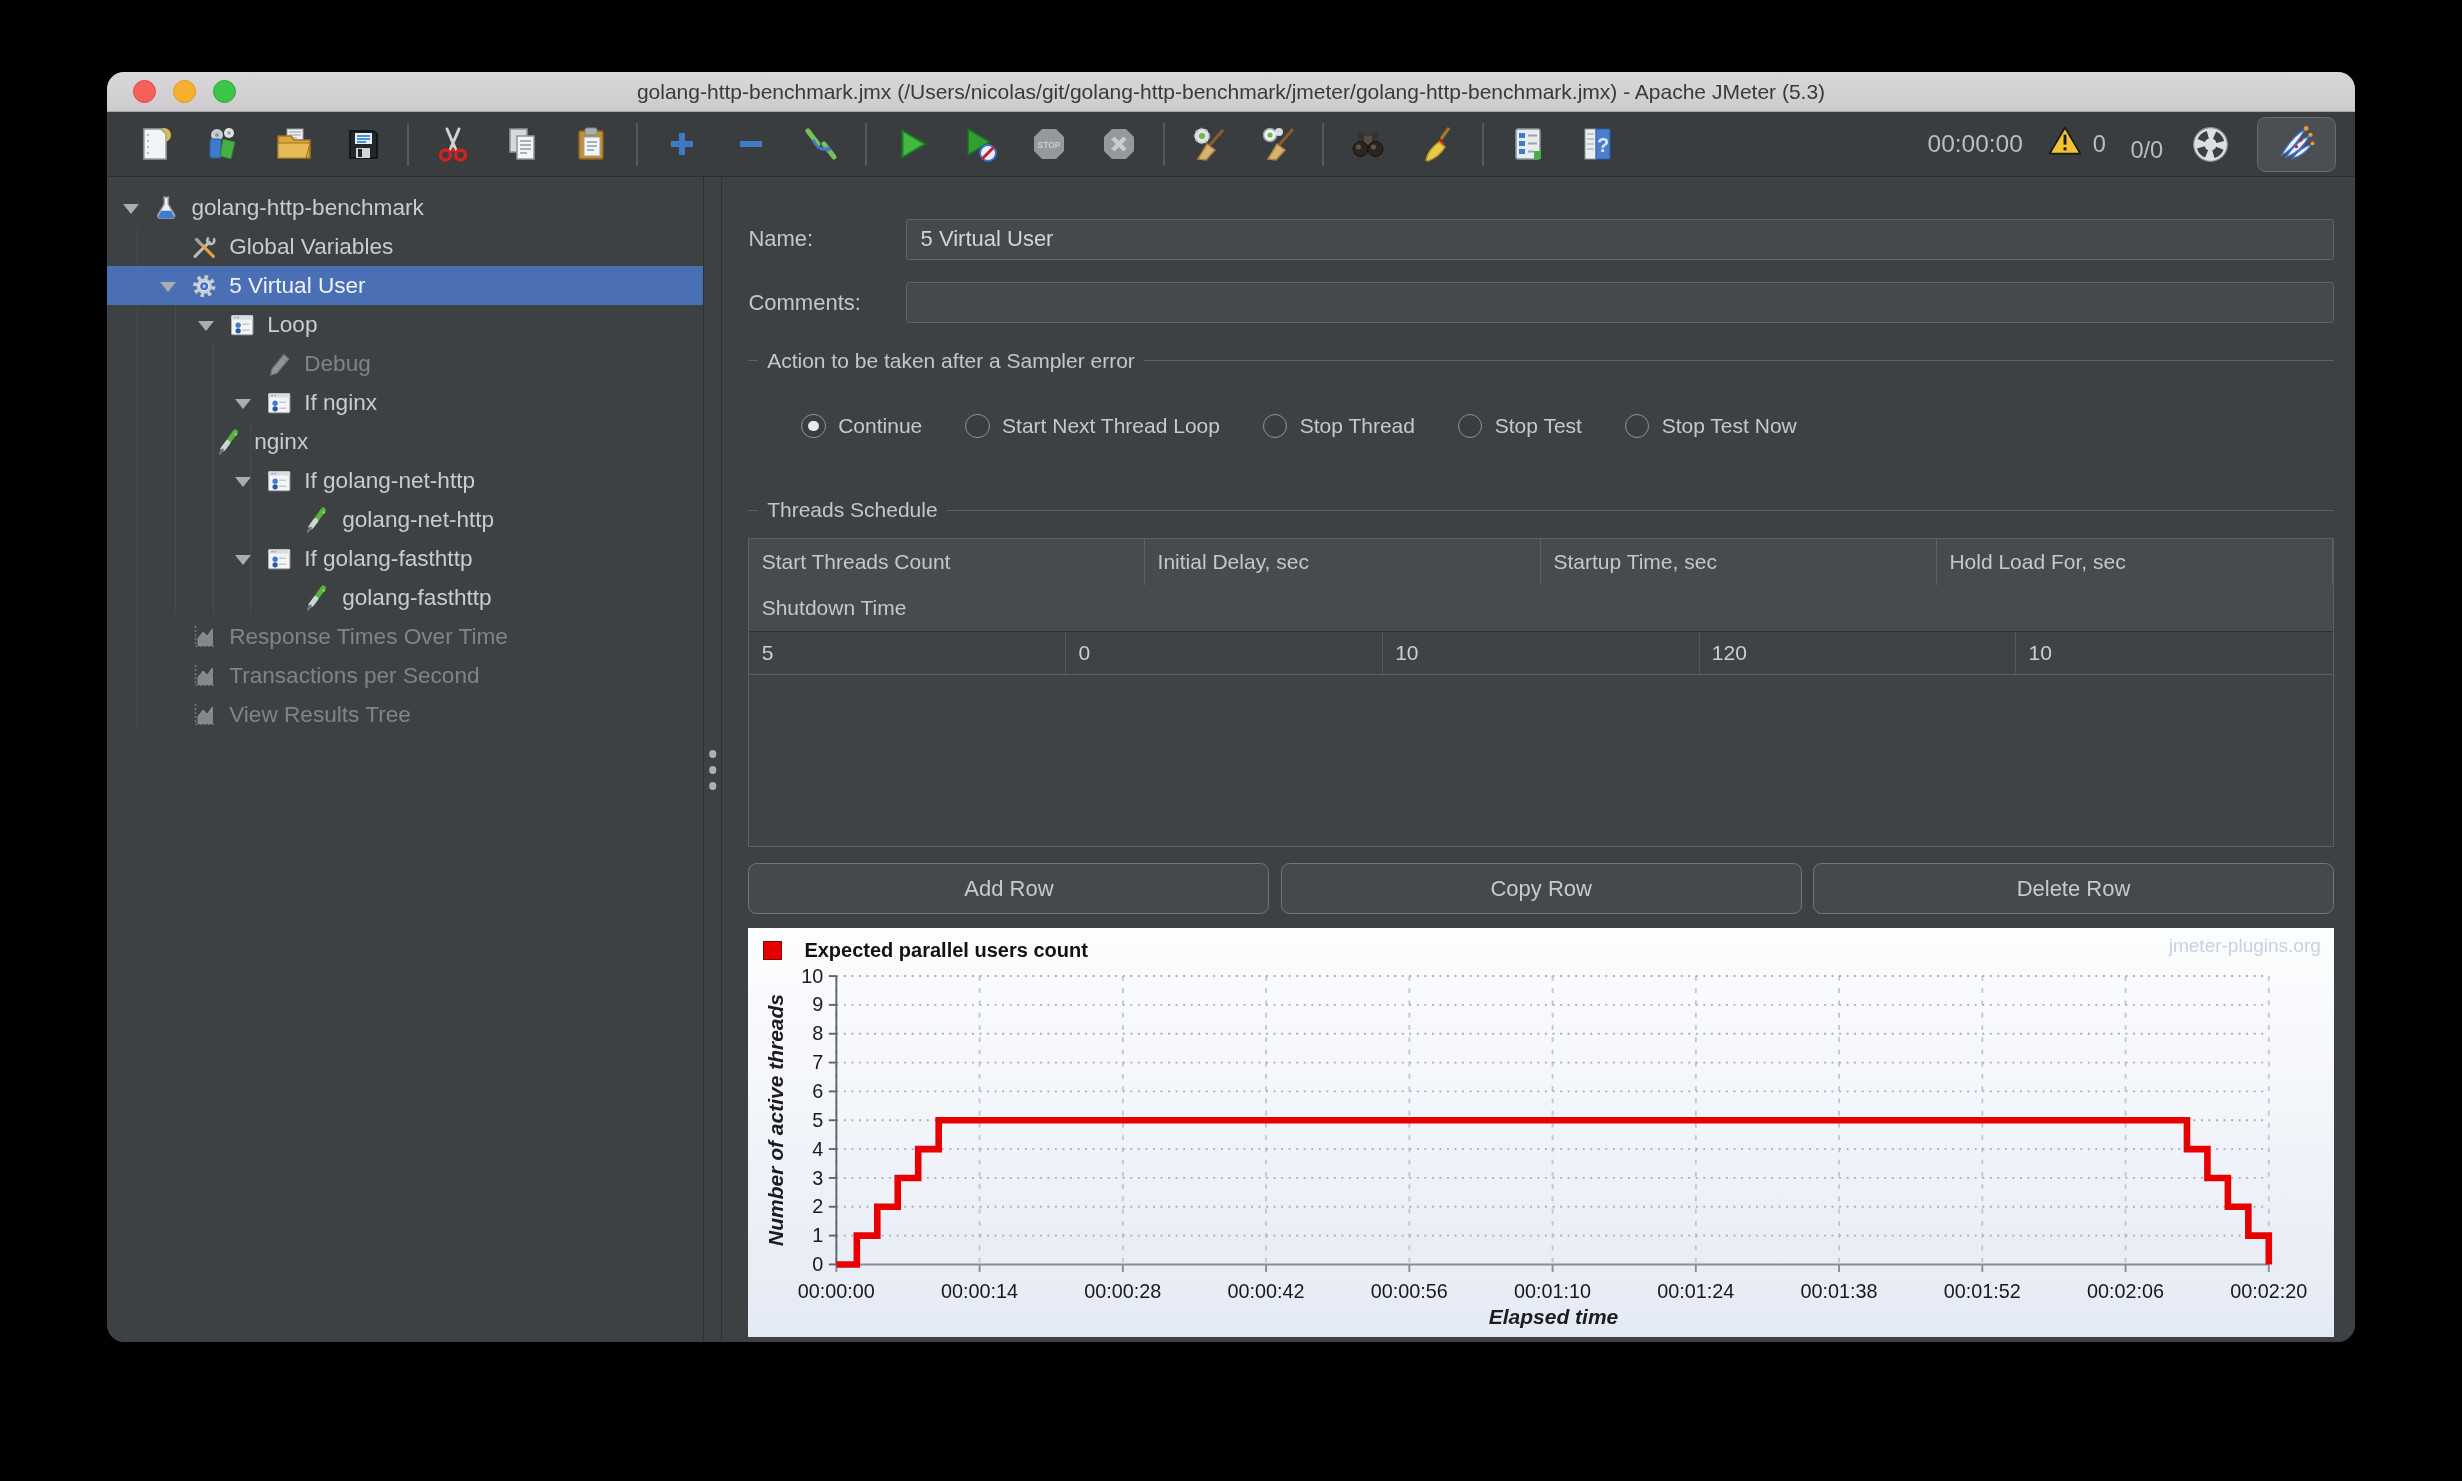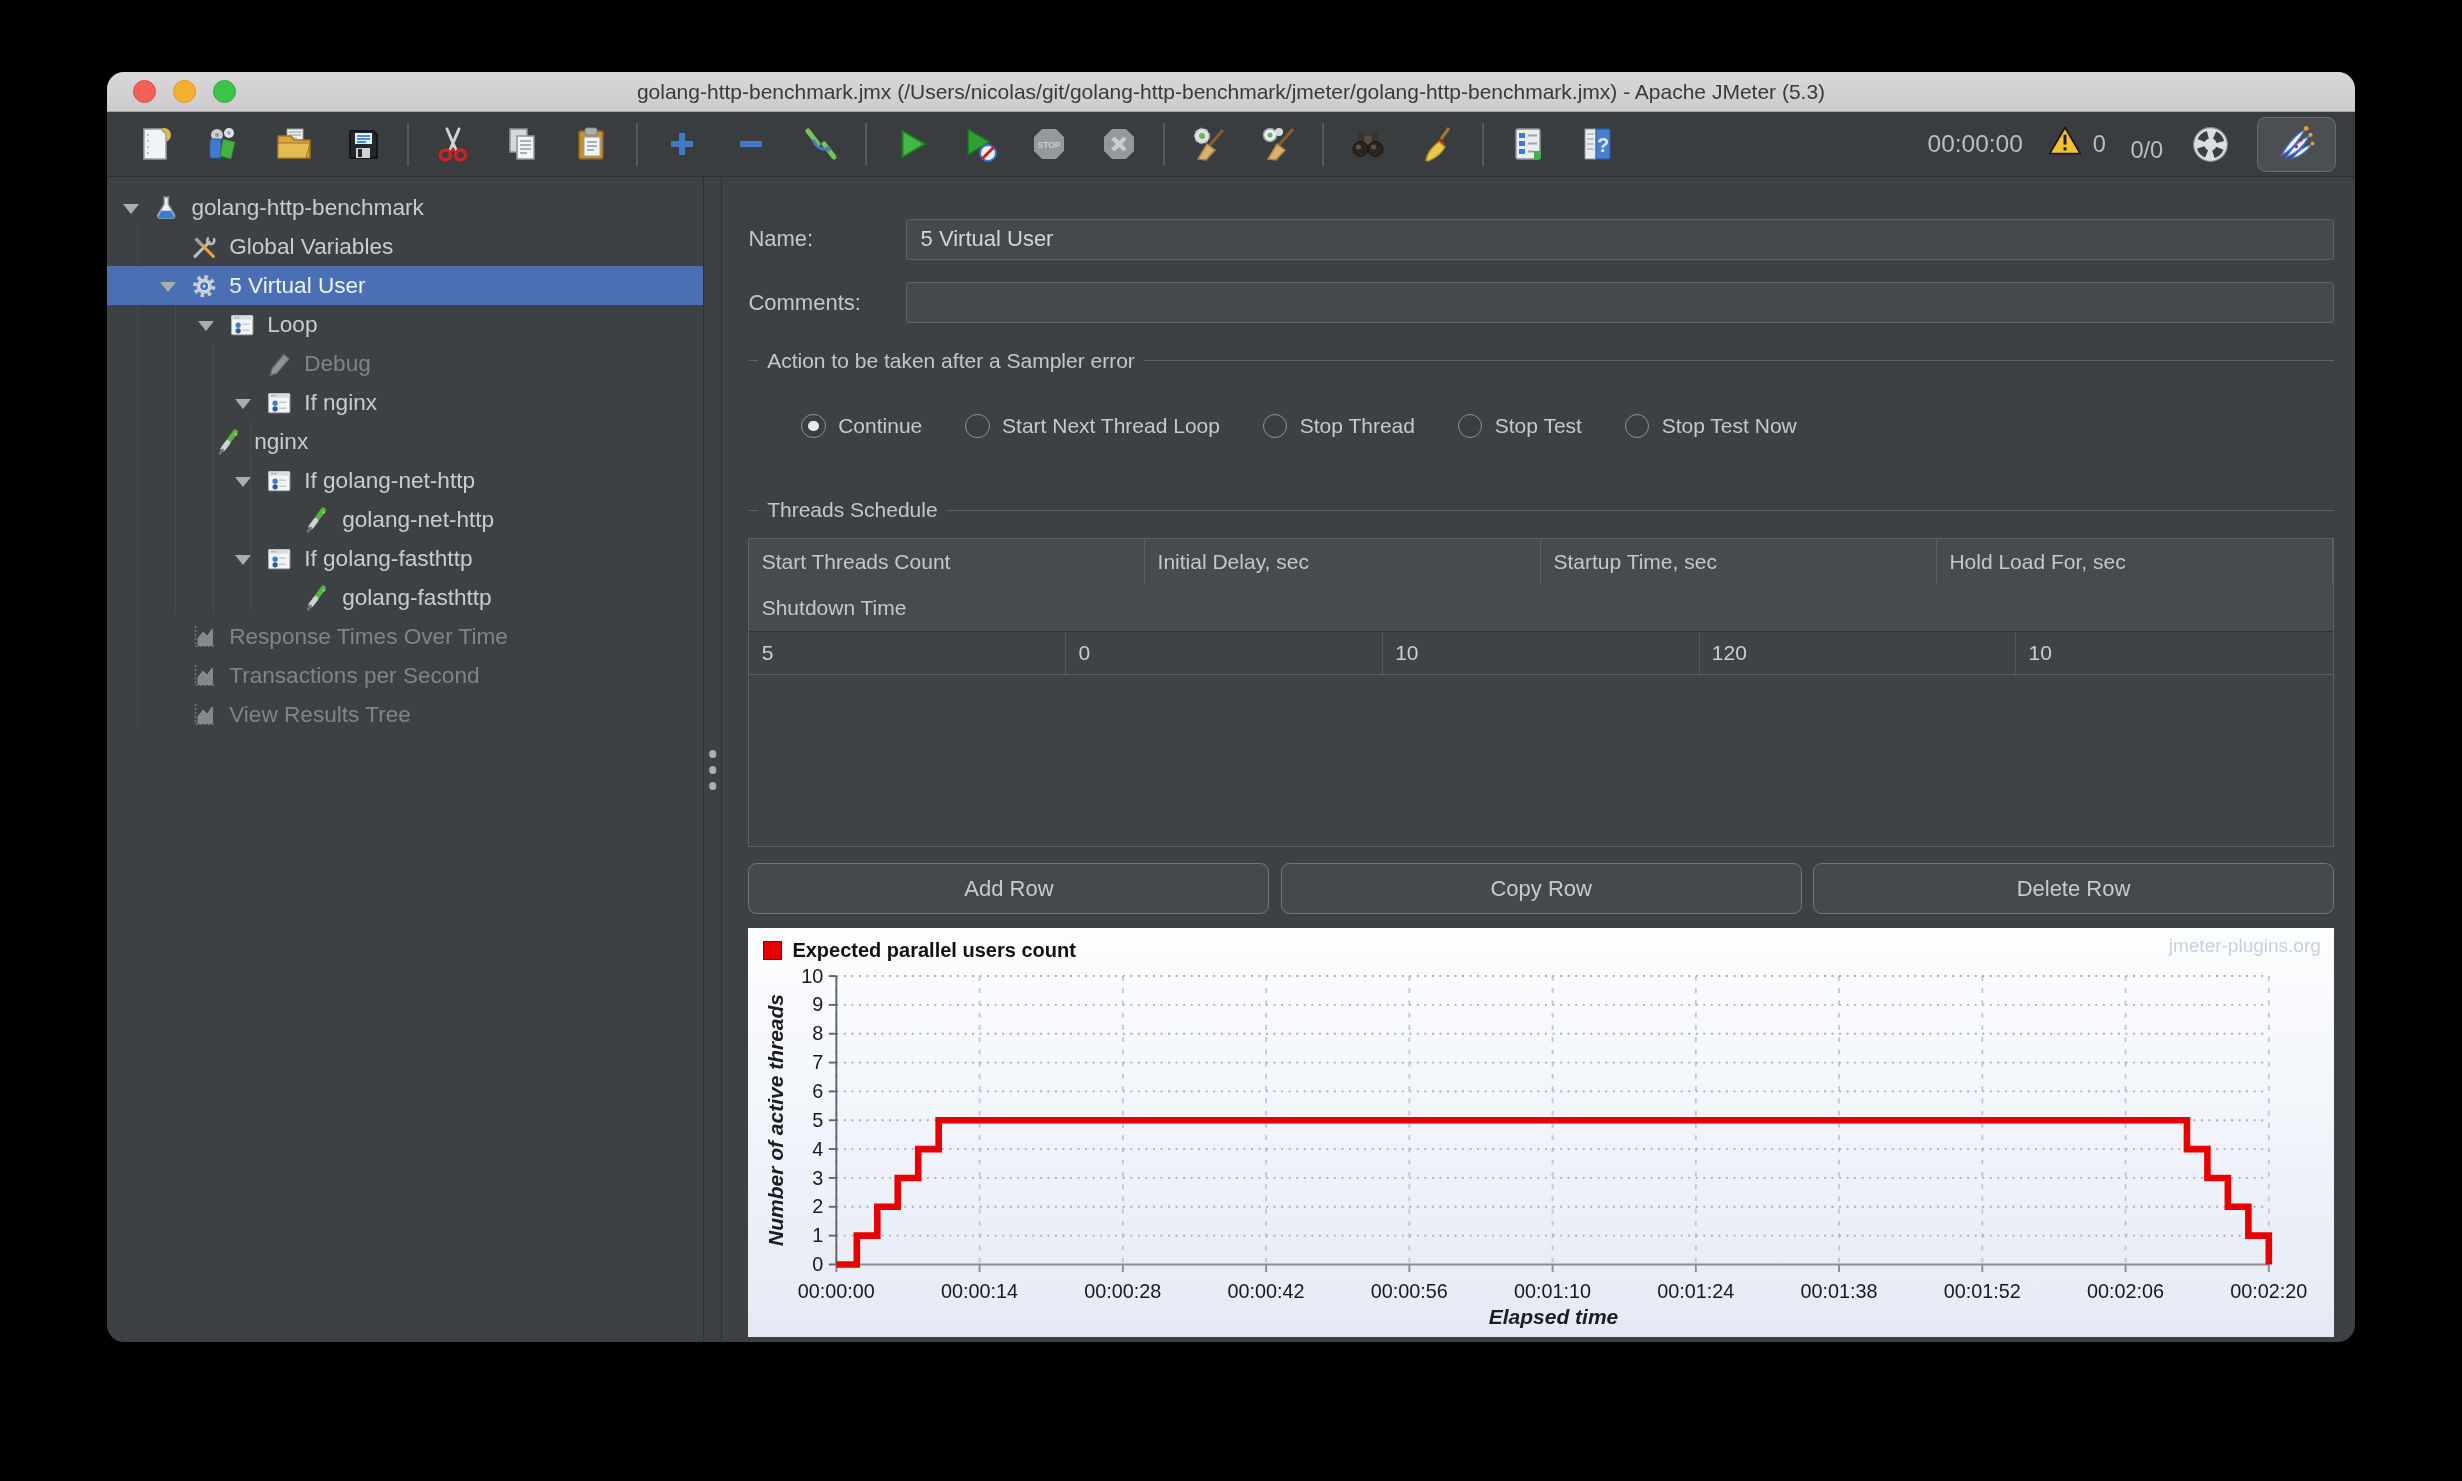--- a/index.html
+++ b/index.html
@@ -70,21 +70,21 @@
   .tdata .cell{height:42px;line-height:42px;font-size:21px;color:#CBCED0;padding-left:12.3px;border-right:0.9px solid #54585B;}
   .cell:last-child{border-right:none;}
   .tfill{height:171px;background:#3F4345;}
   .btn-row{margin-top:16px;display:flex;gap:11.3px;}
   .btn-row button{flex:1;height:51px;background:#46494B;border:1.9px solid #747779;border-radius:8.5px;
     font-size:22px;color:#C7CACC;font-family:inherit;}
   
   .chart{margin-top:13.2px;height:409px;position:relative;flex:none;
     background:linear-gradient(180deg,#FCFDFE 0%,#F2F5FA 45%,#E4EAF4 100%);}
   .chart svg.plot{position:absolute;inset:0;width:100%;height:100%;}
-  .legend{position:absolute;left:15px;top:11.3px;display:flex;align-items:center;gap:10px;
+  .legend{position:absolute;left:15px;top:11.3px;display:flex;align-items:center;gap:22px;
     font-size:20px;font-weight:bold;color:#101214;z-index:2;}
   .legend .sw{width:19px;height:19px;border:0.9px solid #7A0C0C;box-sizing:border-box;}
   .watermark{position:absolute;right:13.2px;top:7.5px;font-size:19px;color:#C7D0E0;z-index:2;}
   .ylabel{position:absolute;left:28px;top:192px;transform:translate(-50%,-50%) rotate(-90deg);
     white-space:nowrap;font-size:21px;font-weight:bold;font-style:italic;color:#1B1D20;z-index:2;}
   .xlabel{position:absolute;left:calc(50% + 12.3px);top:377px;transform:translateX(-50%);
     font-size:21px;font-weight:bold;font-style:italic;color:#1B1D20;z-index:2;}
   .plot text{font-family:"Liberation Sans","DejaVu Sans",sans-serif;font-size:21px;fill:#17191C;}
 </style>
 </head>

